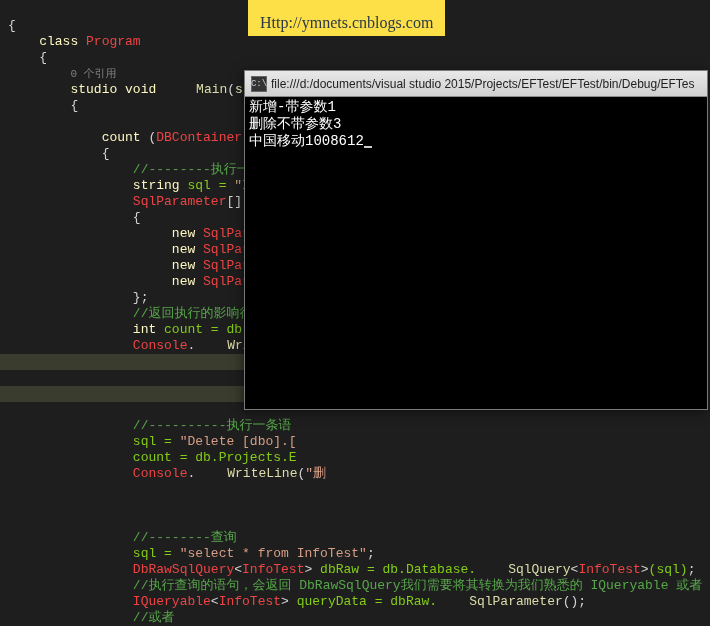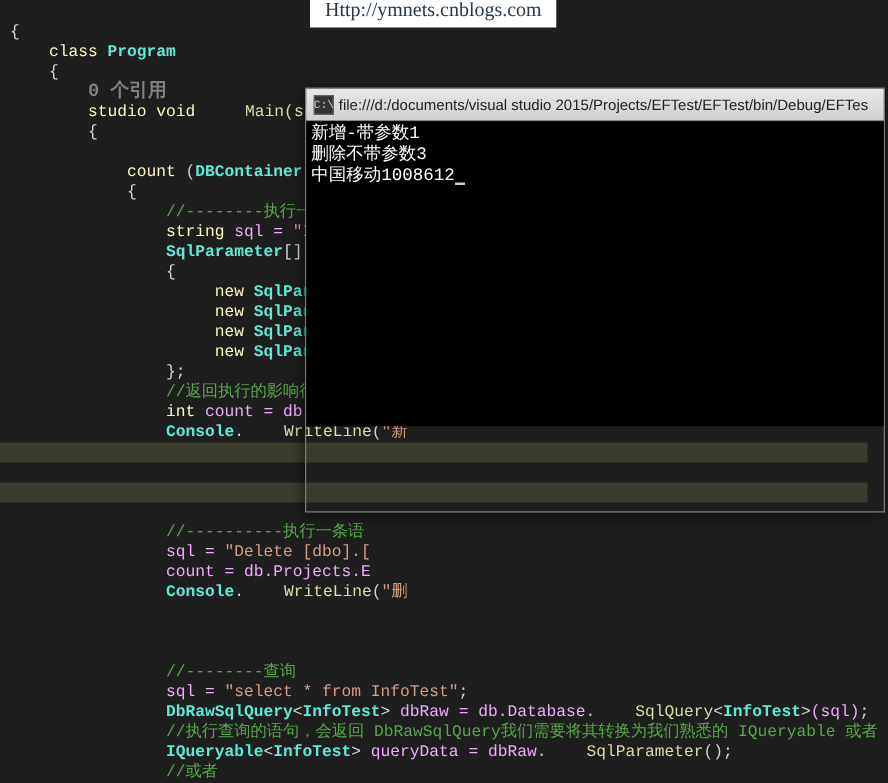--- a/index.html
+++ b/index.html
@@ -17,43 +17,43 @@
       color: #9cdcfe;
       padding: 2px 8px;
       line-height: 16px;
       white-space: pre;
       position: absolute;
       top: 0;
       left: 0;
       width: 100%;
     }
     .keyword { color: #fef9c3; }
-    .type { color: #5eead4; font-weight: bold; }
+    .type { color: #ef4444; }
     .string { color: #d69d85; }
     .comment { color: #57a64a; }
     .method { color: #dcdcaa; margin-left: 32px; }
-    .local { color: #f0abfc; text-align: center; }
+    .local { color: #84cc16; text-align: center; }
     .punct { color: #d4d4d4; }
-    .muted { color: #808080; font-size: 15px; font-weight: bold; }
+    .muted { color: #808080; font-size: 11px; }
 
     .highlight-bg {
       background: #3a3d2d;
       display: block;
       width: 100%;
       margin-left: -8px;
       padding-left: 8px;
     }
 
     .watermark {
       position: absolute;
       top: 0;
       left: 248px;
-      background: #ffffff;
+      background: #fde047;
       color: #2a3848;
-      padding: 0 12px 4px;
+      padding: 14px 12px 4px;
       font-family: Georgia, serif;
       font-size: 16px;
       z-index: 5;
     }
 
     .console-window {
       position: absolute;
       top: 70px;
       left: 244px;
       width: 464px;
@@ -85,21 +85,21 @@
     .console-title {
       color: #222;
       font-size: 12px;
       font-family: 'Segoe UI', Tahoma, sans-serif;
       white-space: nowrap;
       overflow: hidden;
     }
     .console-body {
       background: #000;
       color: #fff;
-      height: 244px;
+      height: 312px;
       padding: 2px 4px;
       font-family: 'NSimSun', 'SimSun', 'Courier New', monospace;
       font-size: 14px;
       line-height: 17px;
       white-space: pre;
     }
     .cursor {
       display: inline-block;
       width: 8px;
       height: 2px;

